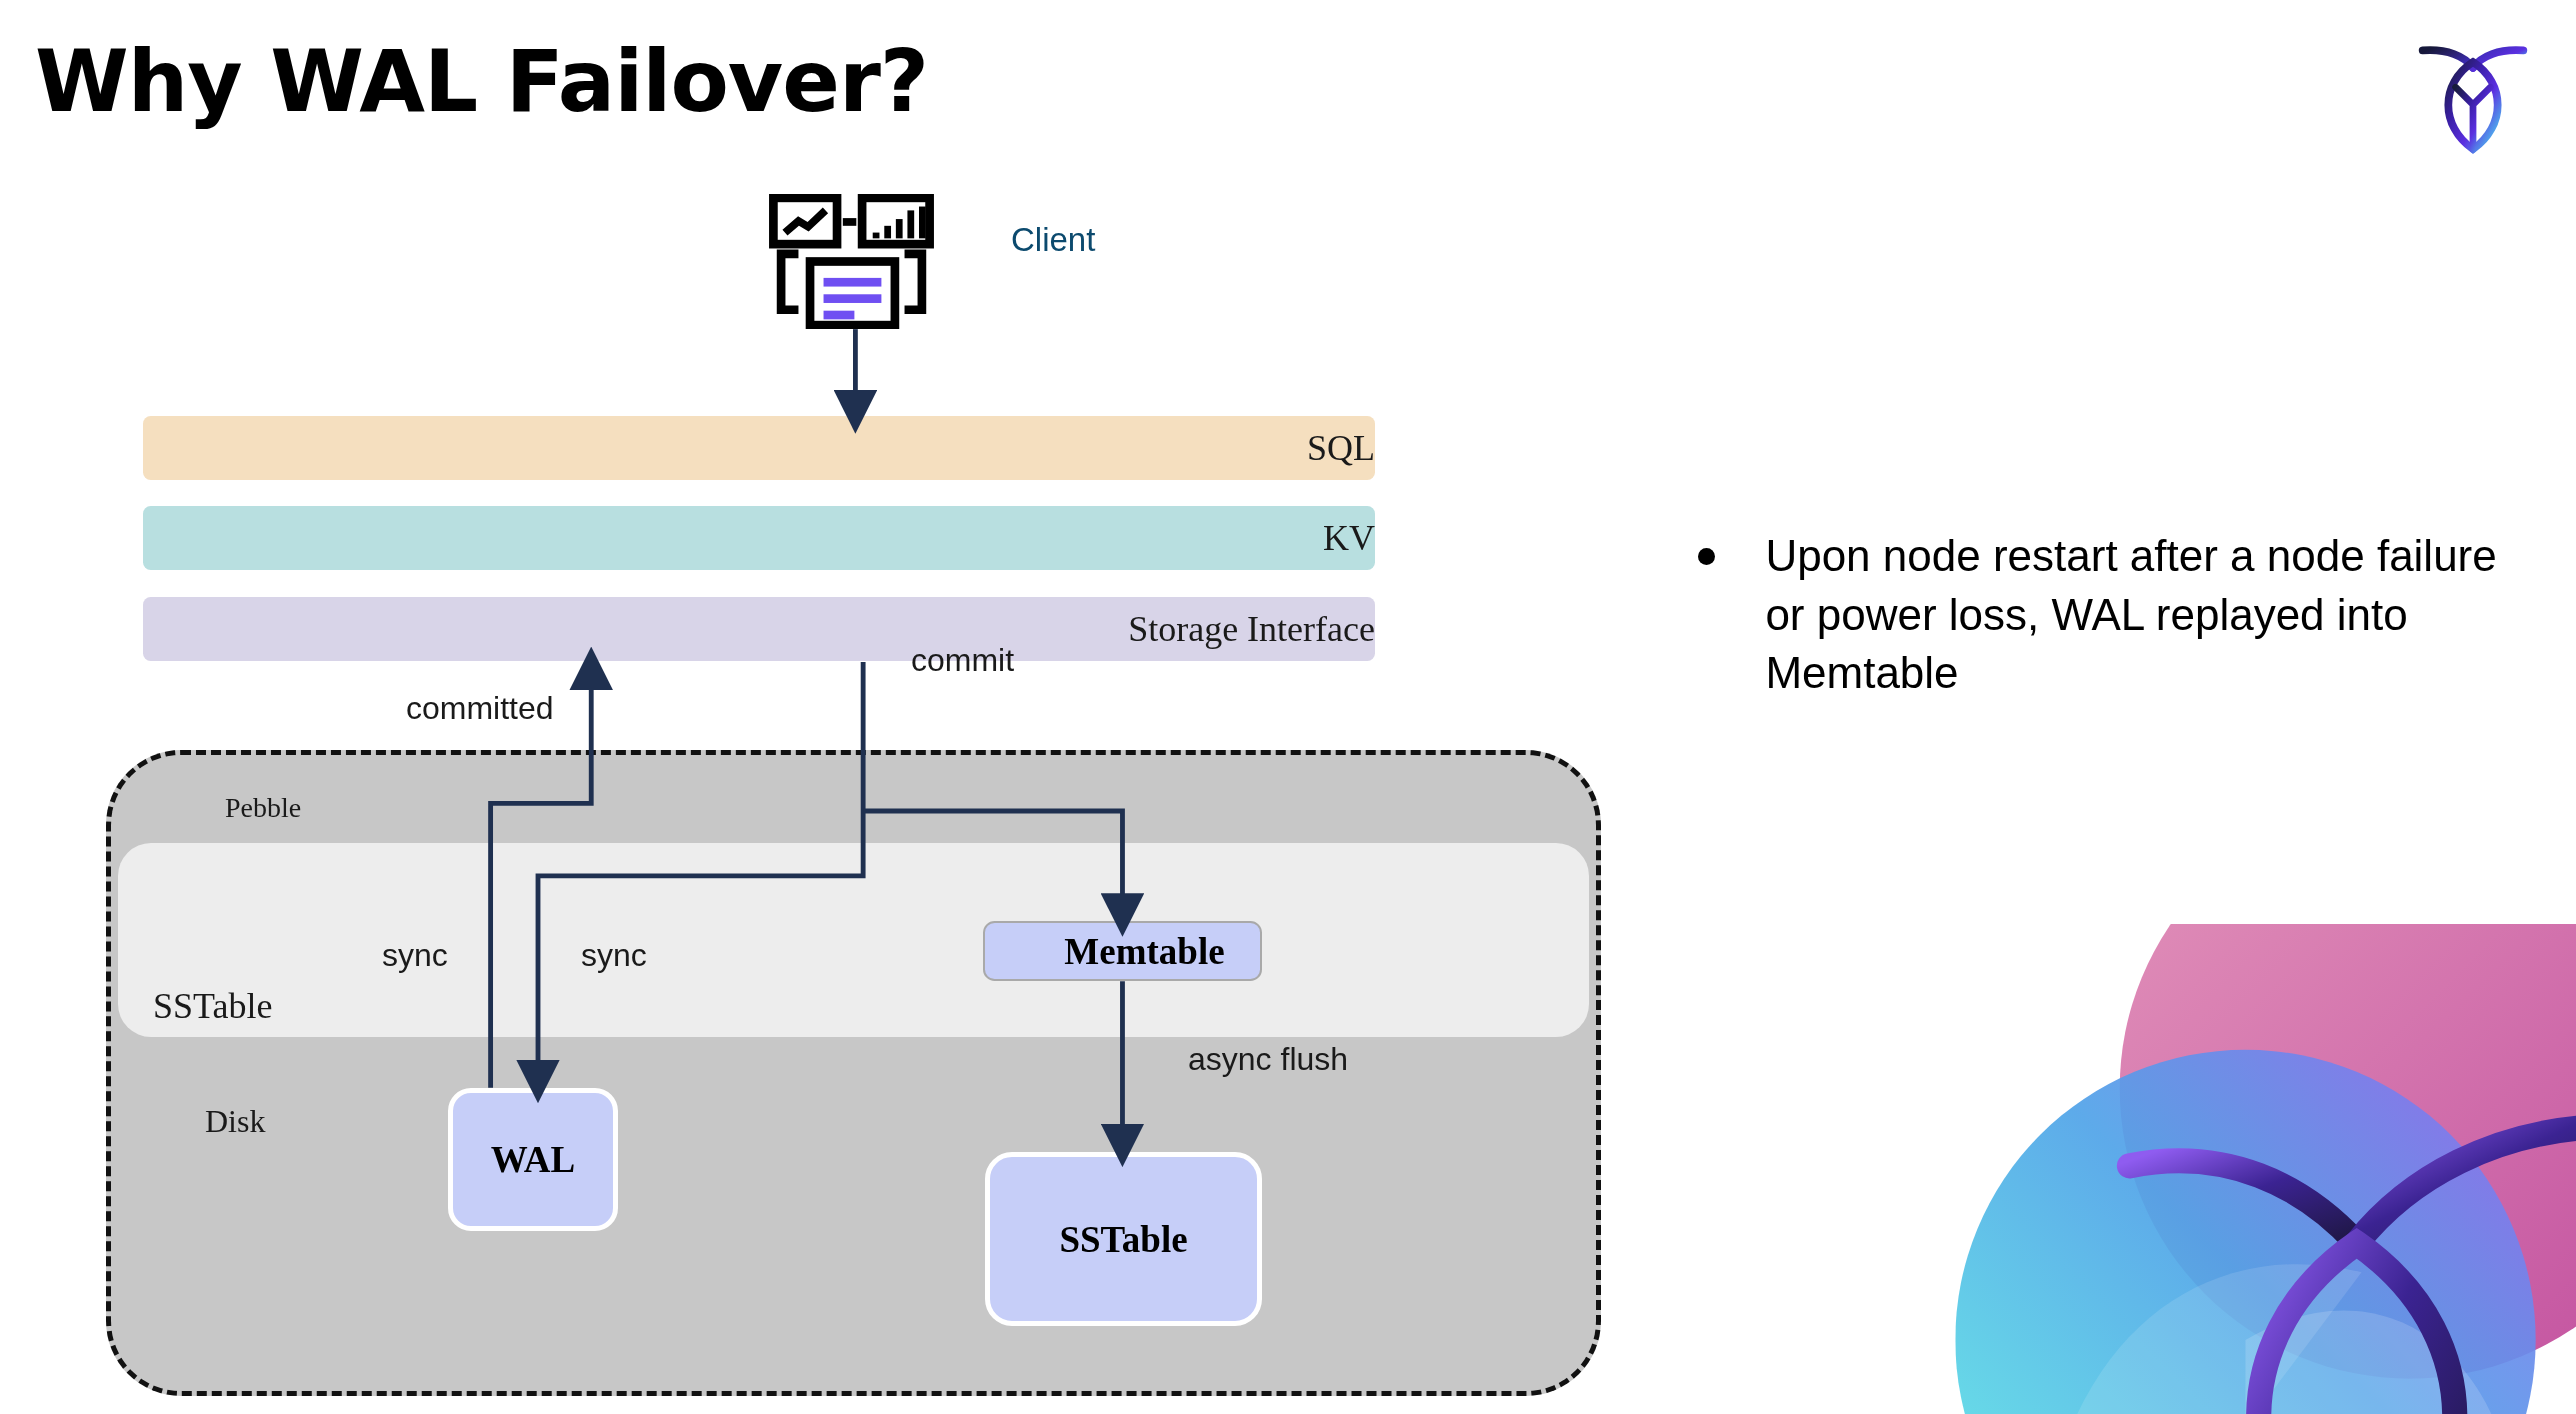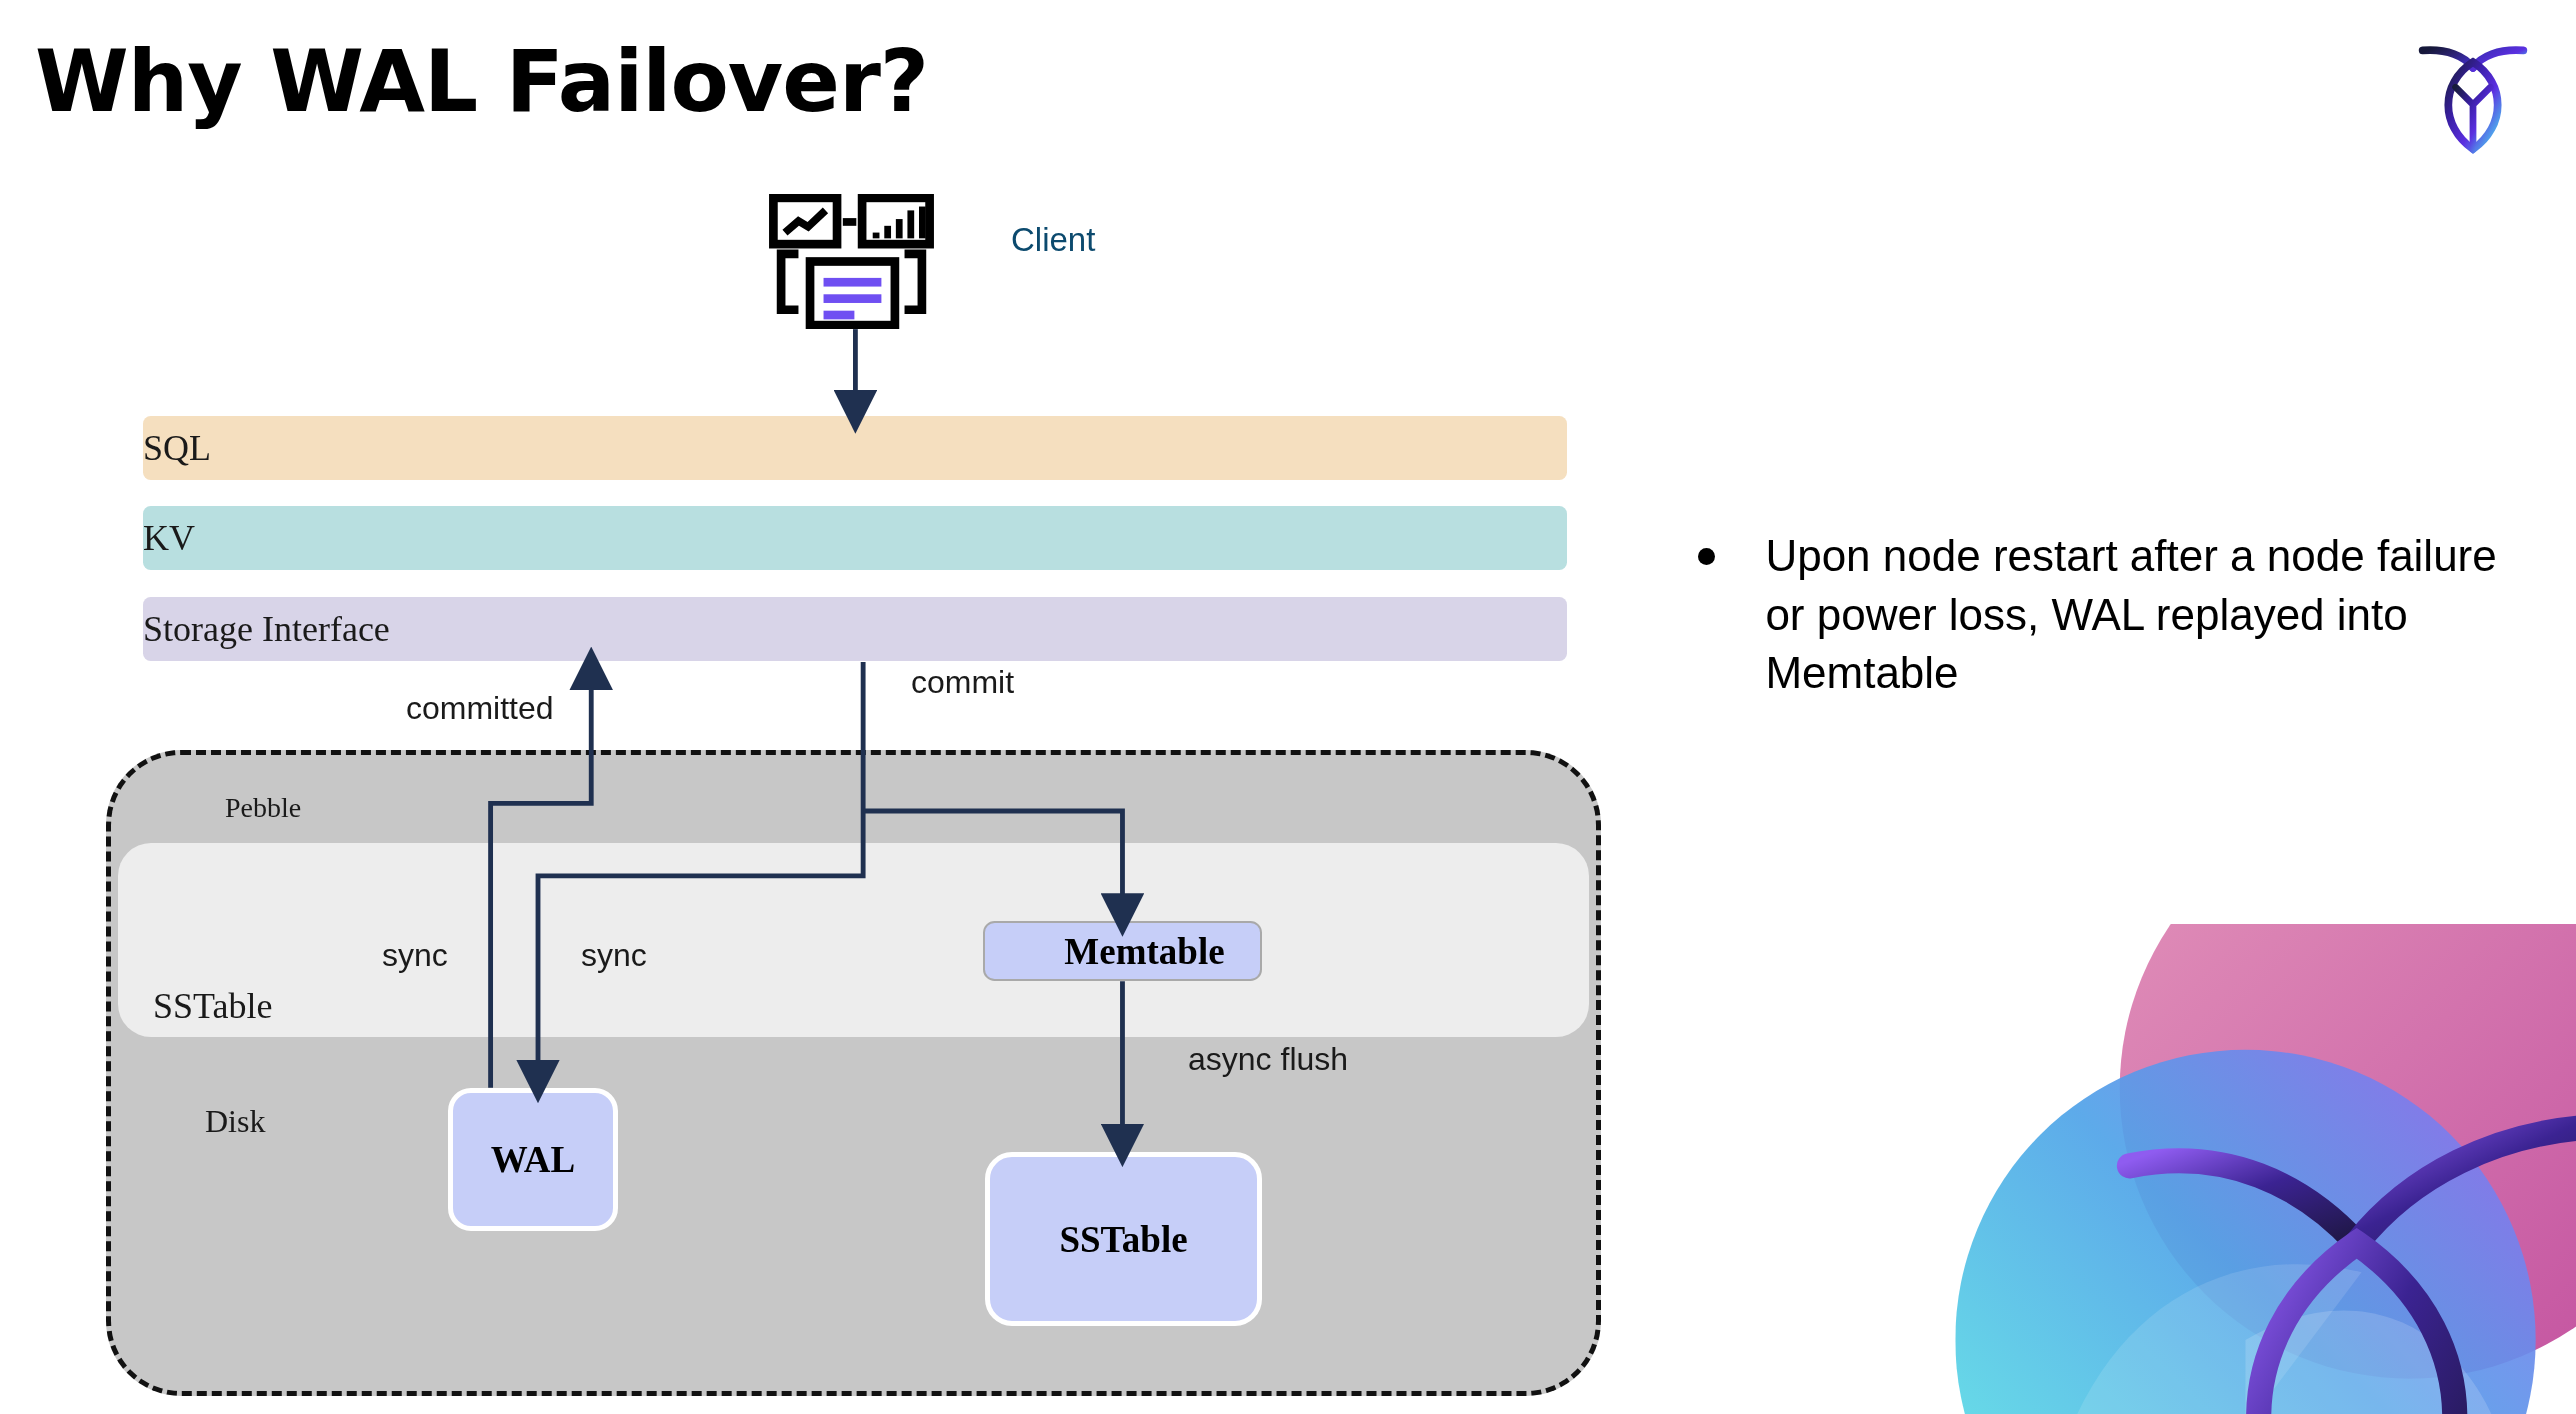--- a/index.html
+++ b/index.html
@@ -32,23 +32,23 @@
   
   #client-icon{position:absolute;left:769px;top:194px;width:165px;height:135px;}
   #client-label{
     position:absolute;left:1011px;top:221px;
     font-size:33px;color:#0c4a6e;
     font-family:"Liberation Sans", sans-serif;
   }
 
   
   .layer-bar{
-    position:absolute;left:143px;width:1424px;height:64px;
+    position:absolute;left:143px;width:1232px;height:64px;
     border-radius:7.7px;
-    display:flex;align-items:center;justify-content:flex-start;
+    display:flex;align-items:center;justify-content:flex-end;
     font-family:"Liberation Serif", serif;
     font-size:36px;color:#1a1a1a;
   }
   #layer-sql{top:416px;}
   #layer-kv{top:506px;}
   #layer-storage{top:597px;}
 
   
   #pebble-box{
     position:absolute;left:106px;top:750px;width:1495px;height:646px;
@@ -105,21 +105,21 @@
   
   #arrow-layer{position:absolute;left:0;top:0;width:1645px;height:1415px;pointer-events:none;}
 
   
   .edge-label{
     position:absolute;
     font-family:"Liberation Sans", sans-serif;
     font-size:32px;color:#1a1a1a;white-space:nowrap;
   }
   #label-committed{left:406px;top:690px;}
-  #label-commit{left:911px;top:664px;}
+  #label-commit{left:911px;top:642px;}
   #label-sync-1{left:382px;top:937px;}
   #label-sync-2{left:581px;top:937px;}
   #label-async-flush{left:1188px;top:1041px;}
 
   
   #bullets{position:absolute;left:1698px;top:527px;width:803px;}
   .bullet-row{display:flex;align-items:flex-start;margin-bottom:39px;}
   .bullet-dot{
     width:17.4px;height:17.4px;border-radius:50%;
     background:#000000;flex:0 0 17.4px;margin-top:21px;margin-right:50px;

